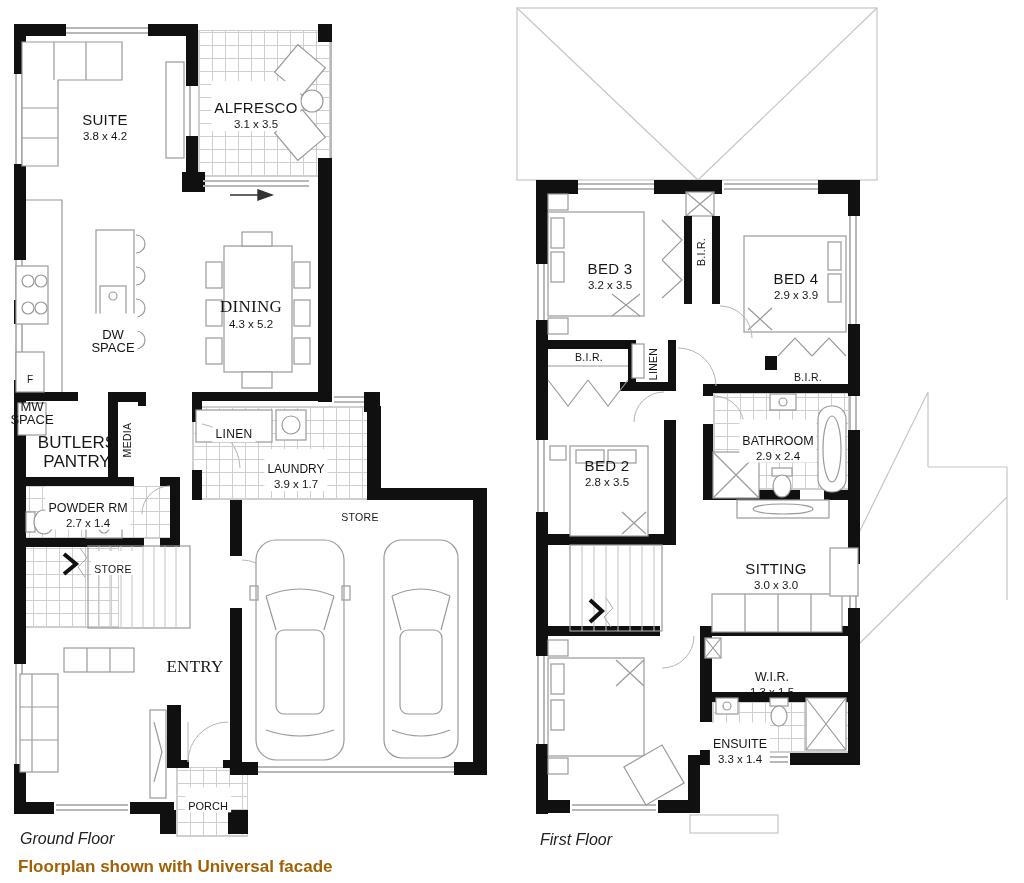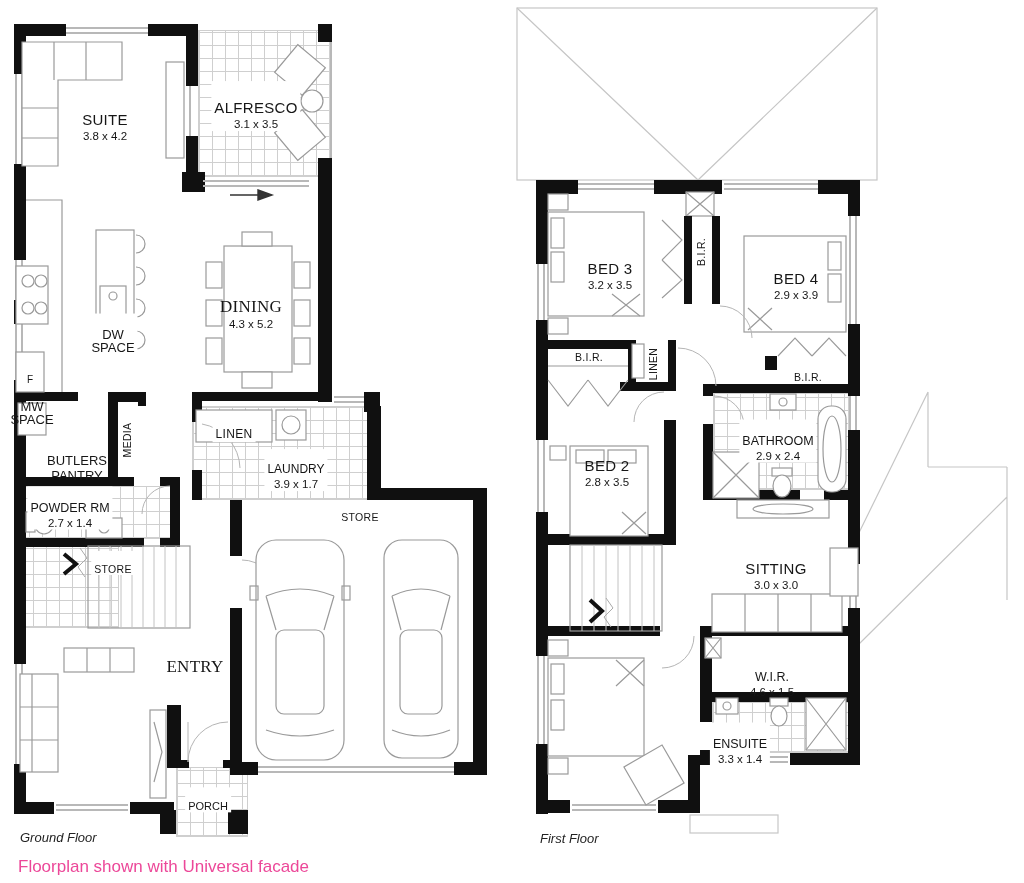--- a/index.html
+++ b/index.html
@@ -13,22 +13,22 @@
   .lbl{position:absolute;transform:translate(-50%,-50%);text-align:center;
        white-space:pre-line;line-height:1.15;color:#161616;}
   .vlbl{position:absolute;transform:translate(-50%,-50%) rotate(-90deg);
         text-align:center;white-space:nowrap;color:#161616;}
   .name{font-size:15px;letter-spacing:.3px;}
   .big .name{font-size:17px;font-family:Liberation Serif, serif;}
   .dims{font-size:11.5px;margin-top:1px;}
   .small{font-size:10.5px;letter-spacing:.3px;}
   .tiny{font-size:13px;line-height:1.05;}
   .onwhite{background:#fff;padding:0 3px;}
-  .floorlbl{position:absolute;font-style:italic;font-size:13px;color:#222;}
-  .caption{position:absolute;font-size:17px;color:#ec4899;}
+  .floorlbl{position:absolute;font-style:italic;font-size:16px;color:#222;}
+  .caption{position:absolute;font-size:17px;color:#a16207;font-weight:bold;}
   .wall{fill:#101010;}
   .win{fill:#b8b8b8;}
   .fx{fill:none;stroke:#9a9a9a;stroke-width:1.2;}
   .fxw{fill:#ffffff;stroke:#9a9a9a;stroke-width:1.2;}
   .arc{fill:none;stroke:#b5b5b5;stroke-width:1;}
   .roof{fill:none;stroke:#c6c6c6;stroke-width:1.2;}
 </style>
 </head>
 <body>
 
@@ -349,29 +349,29 @@
       <path class="arc" d="M712,724 A28,28 0 0 1 740,752"></path>
     </g>
   </svg>
 
   <div class="lbl onwhite" style="left:105px;top:118px">
     <div class="name">SUITE</div><div class="dims">3.8 x 4.2</div></div>
   <div class="lbl onwhite" style="left:256px;top:106px">
     <div class="name">ALFRESCO</div><div class="dims">3.1 x 3.5</div></div>
   <div class="lbl big" style="left:251px;top:305px">
     <div class="name">DINING</div><div class="dims">4.3 x 5.2</div></div>
-  <div class="lbl" style="left:77px;top:461px;font-size:13px">
+  <div class="lbl" style="left:77px;top:442px;font-size:17px">
     <div>BUTLERS
 PANTRY</div></div>
   <div class="vlbl small" style="left:127px;top:440px"><span>MEDIA</span></div>
   <div class="lbl small onwhite" style="left:234px;top:428px;font-size:12px">
     <span>LINEN</span></div>
   <div class="lbl onwhite" style="left:296px;top:470px;font-size:12px">
     <div>LAUNDRY</div><div class="dims">3.9 x 1.7</div></div>
-  <div class="lbl onwhite" style="left:70px;top:508px;font-size:12.5px">
+  <div class="lbl onwhite" style="left:88px;top:508px;font-size:12.5px">
     <div>POWDER RM</div><div class="dims">2.7 x 1.4</div></div>
   <div class="lbl small onwhite" style="left:113px;top:563px">
     <span>STORE</span></div>
   <div class="lbl small" style="left:360px;top:511px">
     <span>STORE</span></div>
   <div class="lbl big" style="left:195px;top:658px">
     <div class="name">ENTRY</div></div>
   <div class="lbl onwhite" style="left:208px;top:800px;font-size:11px">
     <span>PORCH</span></div>
   <div class="lbl" style="left:30px;top:373px;font-size:10px">
@@ -391,20 +391,20 @@
   <div class="lbl small" style="left:589px;top:357px"><span>B.I.R.</span></div>
   <div class="vlbl small" style="left:653px;top:364px"><span>LINEN</span></div>
   <div class="lbl small onwhite" style="left:808px;top:377px"><span>B.I.R.</span></div>
   <div class="lbl onwhite" style="left:778px;top:441px;font-size:12.5px">
     <div>BATHROOM</div><div class="dims">2.9 x 2.4</div></div>
   <div class="lbl" style="left:607px;top:464px">
     <div class="name">BED 2</div><div class="dims">2.8 x 3.5</div></div>
   <div class="lbl" style="left:776px;top:567px">
     <div class="name">SITTING</div><div class="dims">3.0 x 3.0</div></div>
   <div class="lbl" style="left:772px;top:677px;font-size:12.5px">
-    <div>W.I.R.</div><div class="dims">4.6 x 1.5</div></div>
+    <div>W.I.R.</div><div class="dims">1.3 x 1.5</div></div>
   <div class="lbl onwhite" style="left:740px;top:744px;font-size:12.5px">
     <div>ENSUITE</div><div class="dims">3.3 x 1.4</div></div>
 
   <div class="floorlbl" style="left:20px;top:830px">Ground Floor</div>
   <div class="floorlbl" style="left:540px;top:831px">First Floor</div>
   <div class="caption" style="left:18px;top:857px">Floorplan shown with Universal facade</div>
 </div>
 
 </body></html>

